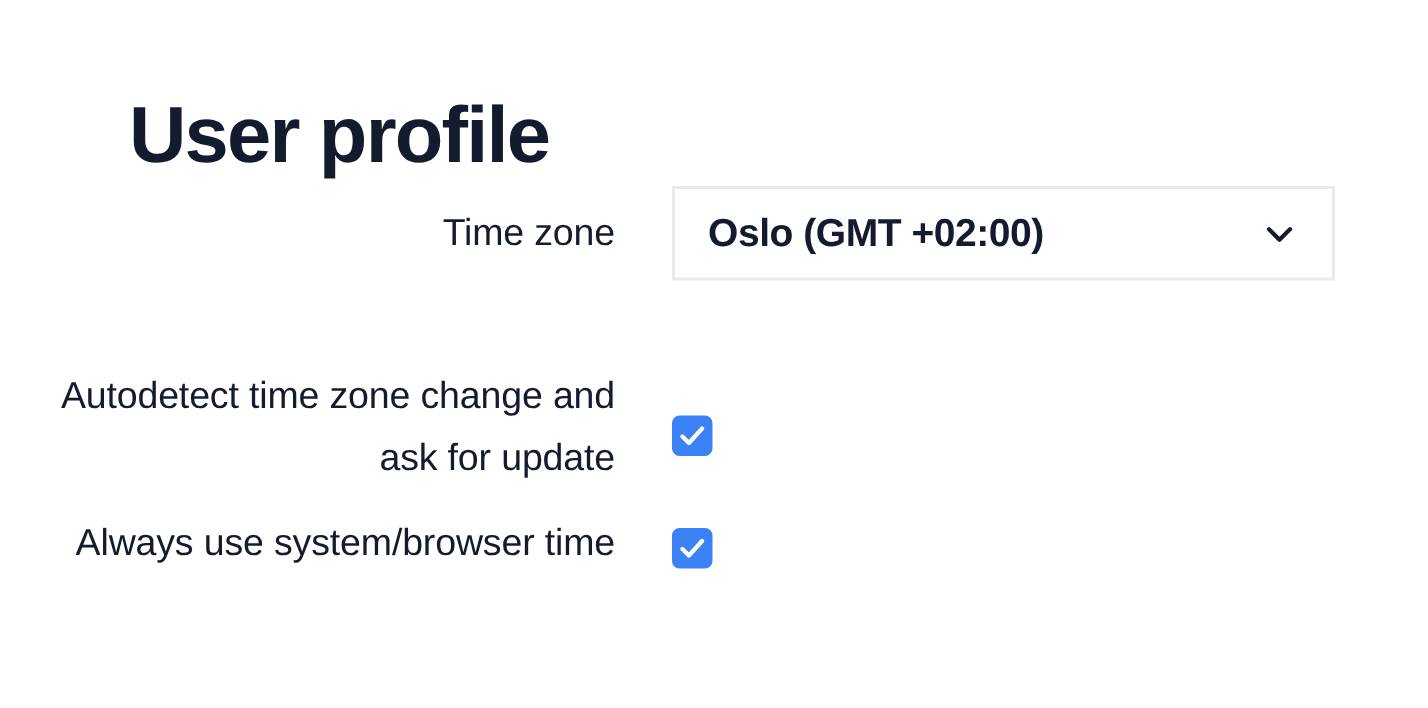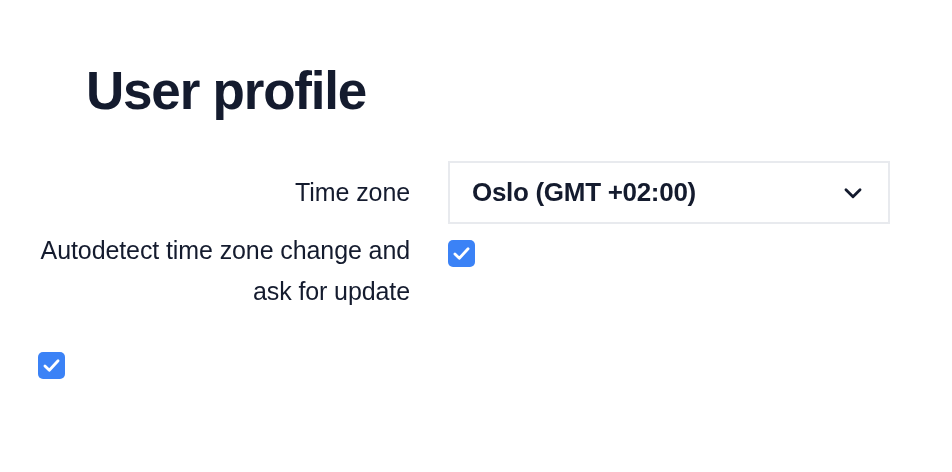--- a/index.html
+++ b/index.html
@@ -65,21 +65,20 @@
 
   .row-control {
     flex: 1 1 auto;
     padding-left: 38px;
     box-sizing: border-box;
   }
 
   
   .row-timezone {
     height: 100px;
-    align-items: flex-end;
   }
   .row-timezone .row-label {
     line-height: 63px;
   }
 
   .select {
     position: relative;
     display: flex;
     align-items: center;
     justify-content: space-between;
@@ -106,20 +105,21 @@
     display: block;
     width: 26px;
     height: 26px;
     flex: 0 0 auto;
   }
 
   
   .row-autodetect {
     margin-top: 6px;
     height: 110px;
+    align-items: center;
   }
   .row-always {
     margin-top: 2px;
   }
 
   .row-autodetect .row-label,
   .row-always .row-label {
     line-height: 41px;
   }
 
@@ -174,20 +174,21 @@
       <div class="row-control">
         <span class="checkbox">
           <svg viewBox="0 0 24 24" fill="none">
             <path d="M4.5 12.6 L9.5 17.5 L19.5 6.5" stroke="#FFFFFF" stroke-width="3.2" stroke-linecap="round" stroke-linejoin="round"></path>
           </svg>
         </span>
       </div>
     </div>
 
     <div class="form-row row-always">
+      <div class="row-label">Always use system/browser time</div>
       <div class="row-control">
         <span class="checkbox">
           <svg viewBox="0 0 24 24" fill="none">
             <path d="M4.5 12.6 L9.5 17.5 L19.5 6.5" stroke="#FFFFFF" stroke-width="3.2" stroke-linecap="round" stroke-linejoin="round"></path>
           </svg>
         </span>
       </div>
     </div>
 
   </div>

